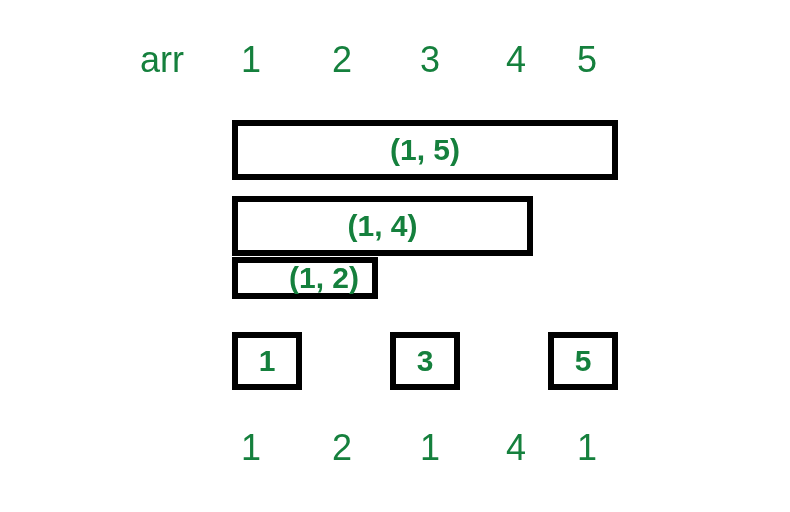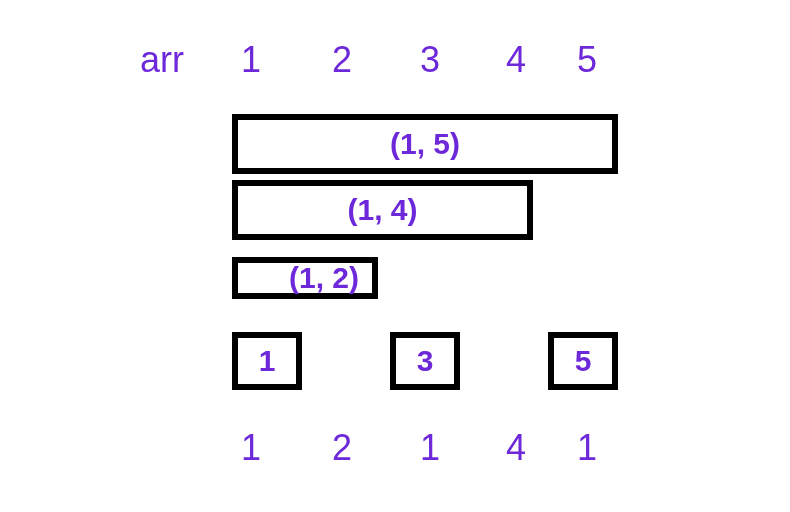--- a/index.html
+++ b/index.html
@@ -2,21 +2,21 @@
 <html><head>
 <meta charset="utf-8">
 <style>
   * { margin: 0; padding: 0; box-sizing: border-box; }
   html, body { background: #ffffff; }
   .canvas {
     position: relative;
     width: 790px;
     height: 512px;
     background: #ffffff;
-    color: #6d28d9;
+    color: #15803d;
     font-family: "Liberation Sans", sans-serif;
     overflow: hidden;
   }
   .cell {
     position: absolute;
     display: flex;
     align-items: center;
     justify-content: center;
     white-space: nowrap;
   }
@@ -41,22 +41,22 @@
   .a5 { left: 555px; top: 40px; width: 64px; height: 40px; }
 
   
   .t1 { left: 219px; top: 428px; width: 64px; height: 40px; }
   .t2 { left: 310px; top: 428px; width: 64px; height: 40px; }
   .t3 { left: 398px; top: 428px; width: 64px; height: 40px; }
   .t4 { left: 484px; top: 428px; width: 64px; height: 40px; }
   .t5 { left: 555px; top: 428px; width: 64px; height: 40px; }
 
   
-  .b15 { left: 232px; top: 114px; width: 386px; height: 60px; }
-  .b14 { left: 232px; top: 180px; width: 301px; height: 60px; }
+  .b15 { left: 232px; top: 120px; width: 386px; height: 60px; }
+  .b14 { left: 232px; top: 196px; width: 301px; height: 60px; }
   .b12 { left: 232px; top: 257px; width: 146px; height: 42px; padding-left: 38px; }
 
   
   .leaf1 { left: 232px; top: 332px; width: 70px; height: 58px; }
   .leaf3 { left: 390px; top: 332px; width: 70px; height: 58px; }
   .leaf5 { left: 548px; top: 332px; width: 70px; height: 58px; }
 </style>
 </head>
 <body>
 

